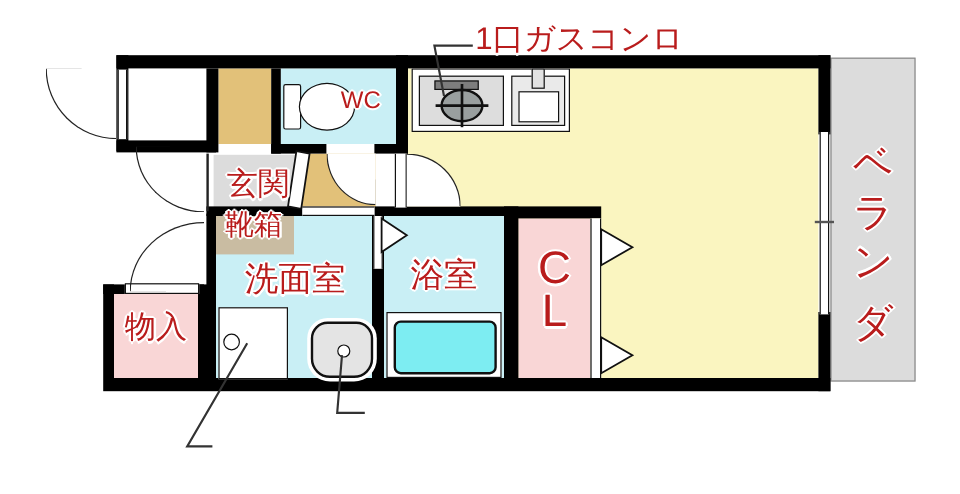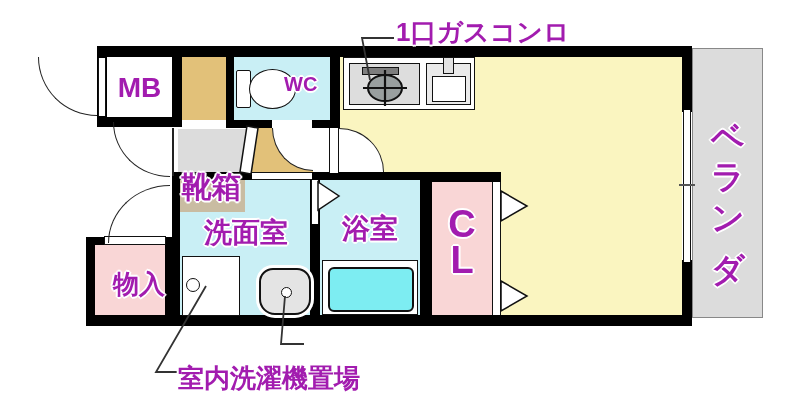--- a/index.html
+++ b/index.html
@@ -25,21 +25,21 @@
   .arc-bl{border-left-width:1.5px;border-bottom-width:1.5px;border-bottom-left-radius:100%;}
   .arc-tl{border-left-width:1.5px;border-top-width:1.5px;border-top-left-radius:100%;}
   .arc-tr{border-top-width:1.5px;border-right-width:1.5px;border-top-right-radius:100%;}
   .arc-white{background:#fff;}
   
   .fix{position:absolute;z-index:4;box-sizing:border-box;border:1.5px solid #111;background:#fff;}
   
   .overlay{position:absolute;left:0;top:0;z-index:5;pointer-events:none;}
   
   .label{
-    position:absolute;z-index:6;color:#a21caf;font-weight:700;white-space:nowrap;line-height:1.08;
+    position:absolute;z-index:6;color:#b91c1c;font-weight:400;white-space:nowrap;line-height:1.08;
     text-shadow:-2px 0 0 #fff,2px 0 0 #fff,0 -2px 0 #fff,0 2px 0 #fff,
                 -1px -1px 0 #fff,1px 1px 0 #fff,-1px 1px 0 #fff,1px -1px 0 #fff;
   }
   .center{display:flex;align-items:center;justify-content:center;text-align:center;}
   .v-text{writing-mode:vertical-rl;text-orientation:upright;letter-spacing:5px;}
 </style>
 </head>
 <body>
 
 <div class="plan">
@@ -119,27 +119,26 @@
     <polygon points="501,191 527,206 501,221" fill="#fff" stroke="#111" stroke-width="1.5"></polygon>
     <polygon points="501,281 527,296 501,311" fill="#fff" stroke="#111" stroke-width="1.5"></polygon>
     <polygon points="247,126 258,128 251,174 240,172" fill="#fff" stroke="#111" stroke-width="1.5"></polygon>
     <g>
       <ellipse cx="385" cy="88" rx="17" ry="13" fill="#999f9f" stroke="#111" stroke-width="2"></ellipse>
       <line x1="363" y1="88" x2="407" y2="88" stroke="#111" stroke-width="2.2"></line>
       <line x1="385" y1="70" x2="385" y2="106" stroke="#111" stroke-width="2.2"></line>
     </g>
   </svg>
 
-  <div class="label center" style="left:107px;top:70px;width:65px;height:36px;font-size:28px;">MB</div>
   <div class="label" style="left:284px;top:74px;font-size:20px;">WC</div>
-  <div class="label center" style="left:178px;top:180px;width:67px;height:15px;font-size:30px;">靴箱</div>
+  <div class="label center" style="left:178px;top:131px;width:74px;height:44px;font-size:26px;">玄関</div>
+  <div class="label center" style="left:178px;top:180px;width:67px;height:15px;font-size:24px;">靴箱</div>
   <div class="label center" style="left:320px;top:213px;width:100px;height:32px;font-size:28px;">浴室</div>
   <div class="label center" style="left:180px;top:216px;width:132px;height:34px;font-size:28px;">洗面室</div>
   <div class="label center" style="left:432px;top:202px;width:60px;height:80px;font-size:38px;flex-direction:column;line-height:0.95;">
     <span>C</span>
     <span>L</span>
   </div>
   <div class="label center v-text" style="left:694px;top:55px;width:68px;height:258px;font-size:33px;">ベランダ</div>
-  <div class="label center" style="left:95px;top:266px;width:88px;height:36px;font-size:26px;">物入</div>
+  <div class="label center" style="left:95px;top:254px;width:70px;height:36px;font-size:26px;">物入</div>
   <div class="label" style="left:396px;top:18px;font-size:26px;">1口ガスコンロ</div>
-  <div class="label" style="left:178px;top:364px;font-size:26px;">室内洗濯機置場</div>
 
 </div>
 
 </body></html>

